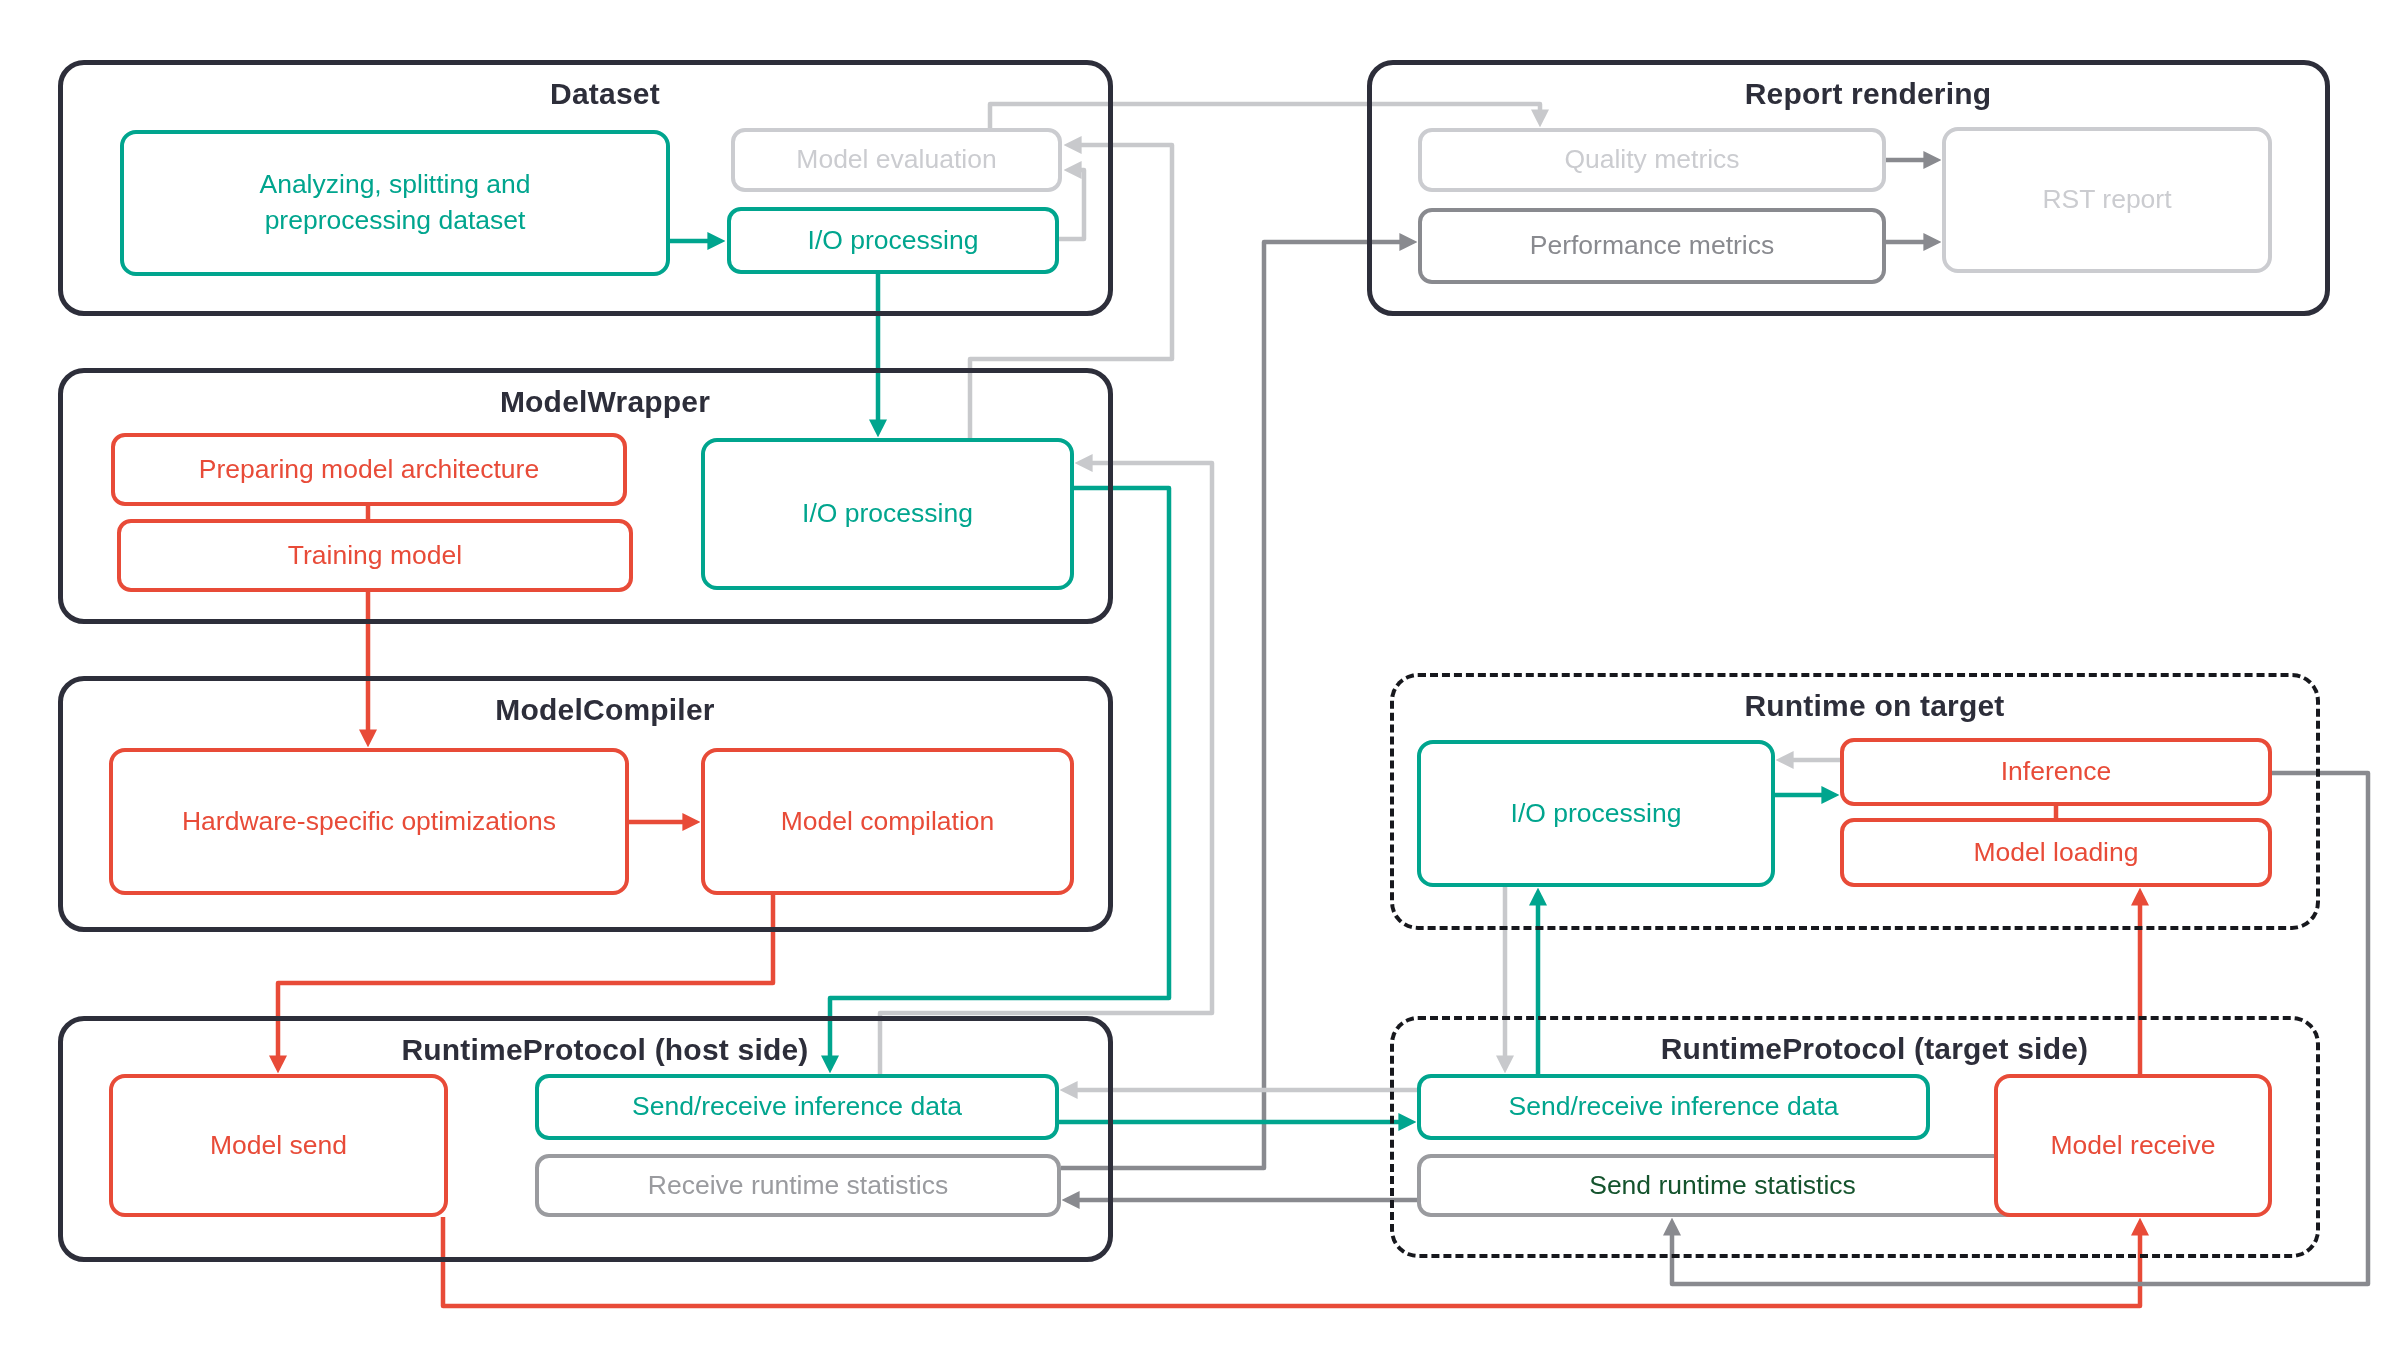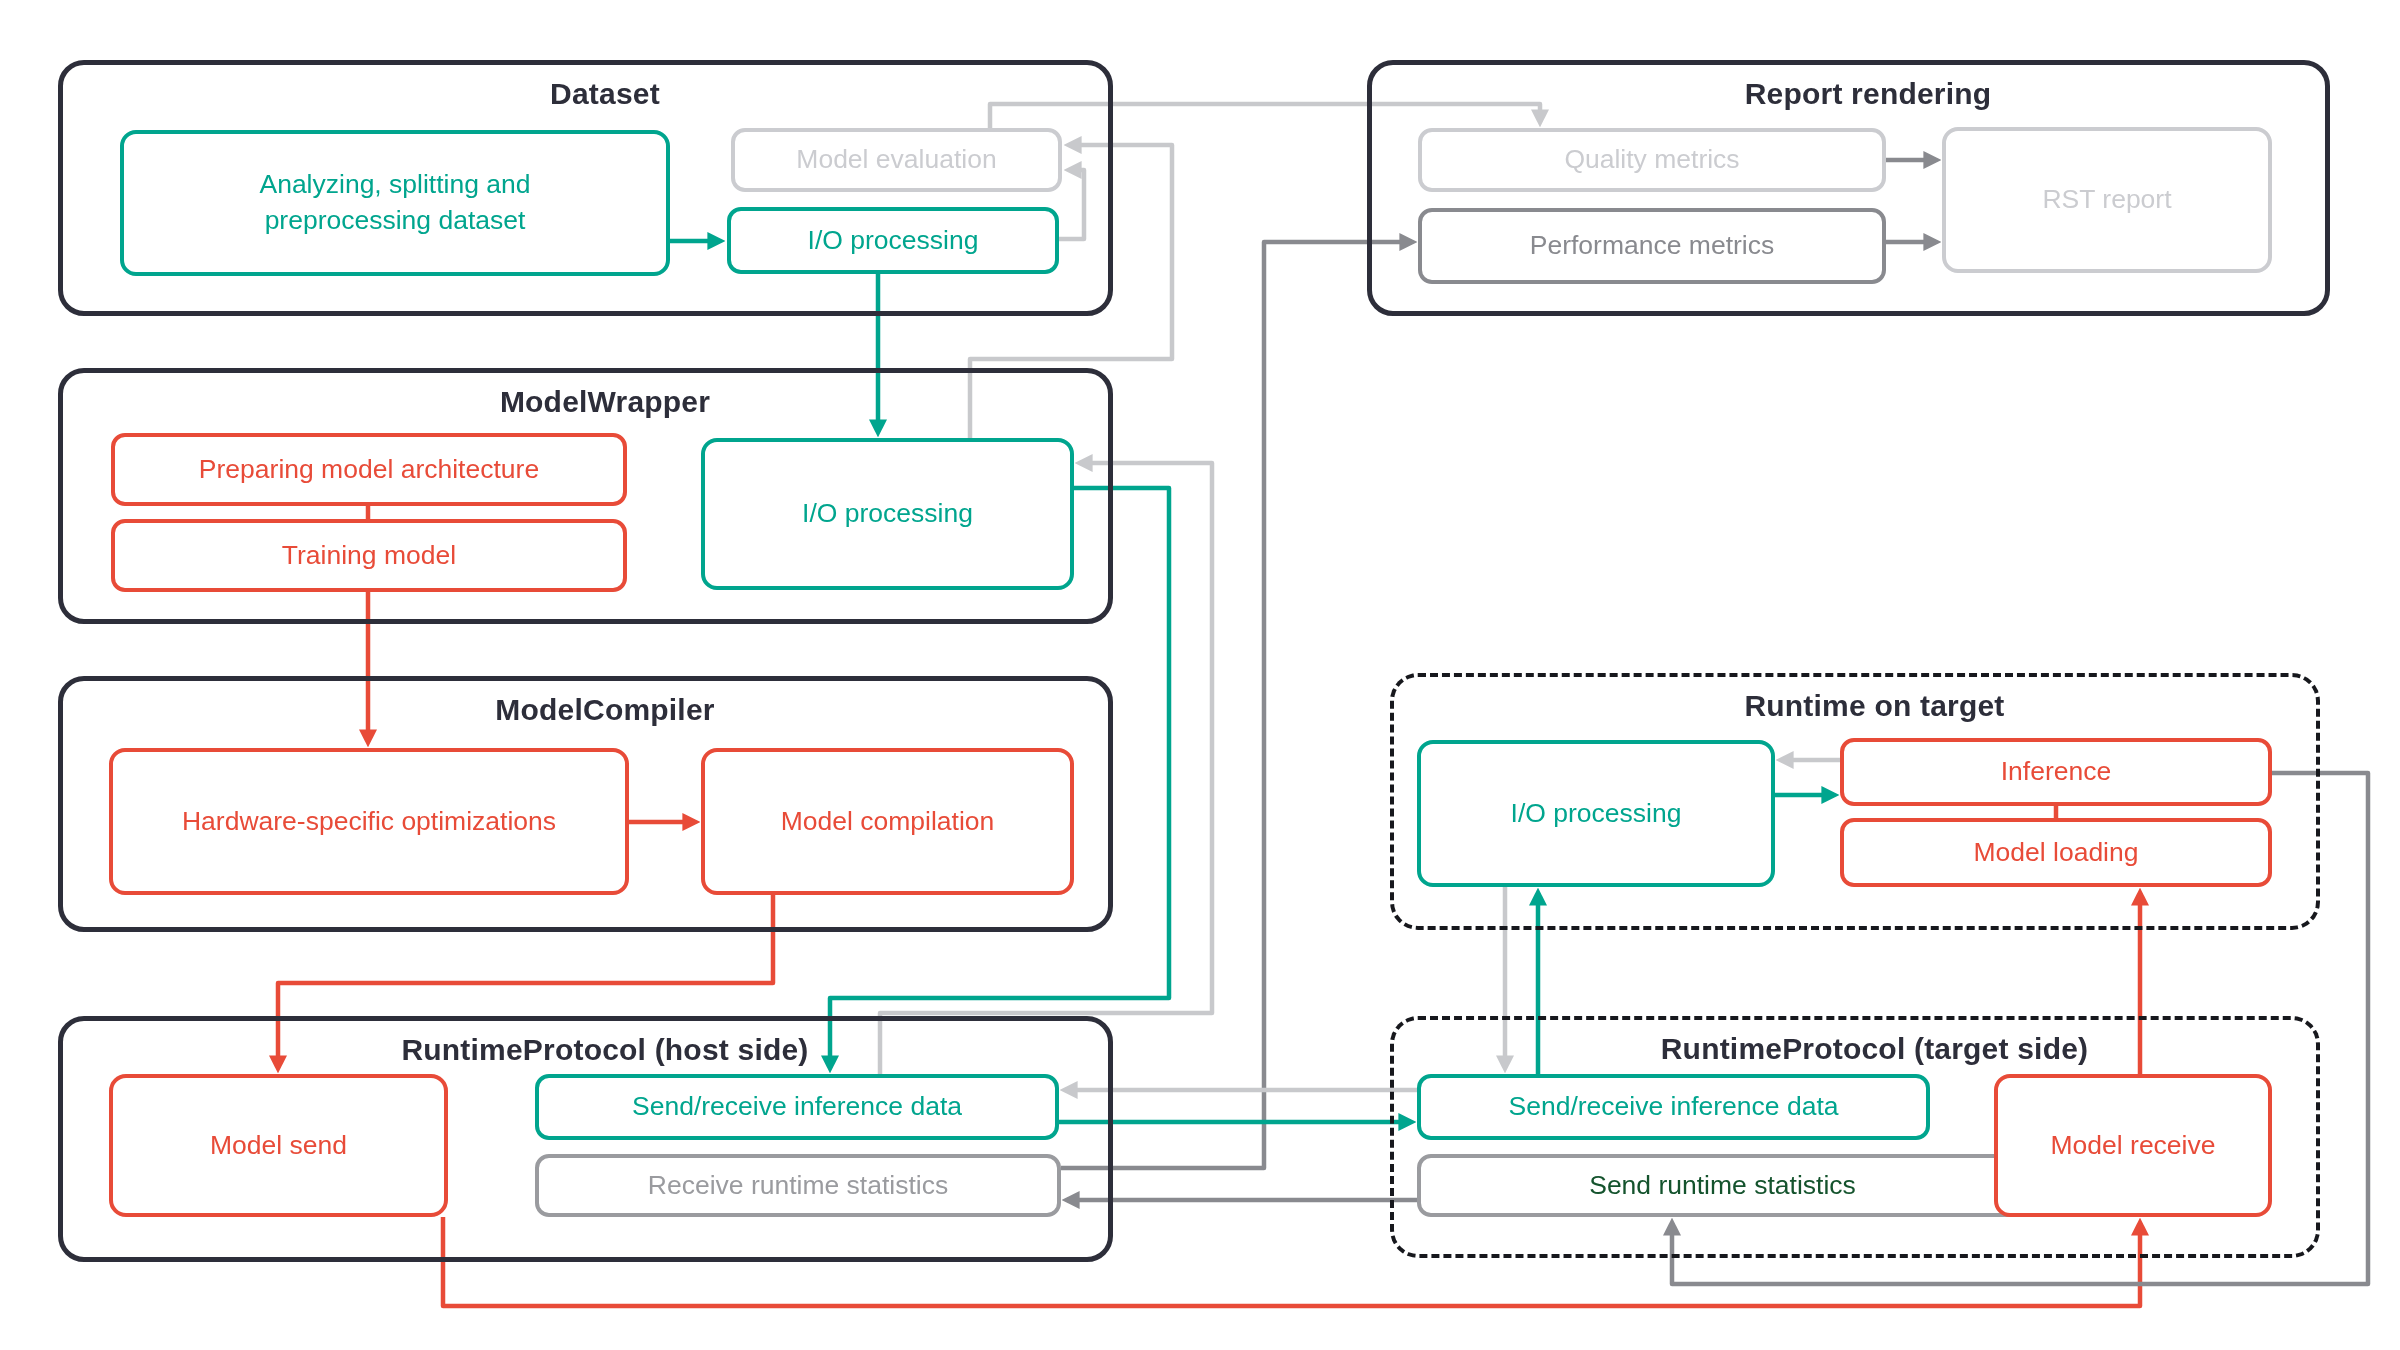--- a/index.html
+++ b/index.html
@@ -85,25 +85,25 @@
       <div class="group-title">RuntimeProtocol (target side)</div>
     </div>
     <div class="node big" style="left: 110px; top: 130px; width: 550px; height: 146px; border-color: rgb(0, 165, 142); color: rgb(0, 165, 142); margin-left: 10px;">Analyzing, splitting and
 preprocessing dataset</div>
     <div class="node" style="left: 731px; top: 128px; width: 331px; height: 64px; border-color: rgb(203, 204, 208); color: rgb(203, 204, 208);">Model evaluation</div>
     <div class="node" style="left: 727px; top: 207px; width: 332px; height: 67px; border-color: rgb(0, 165, 142); color: rgb(0, 165, 142);">I/O processing</div>
     <div class="node" style="left: 1418px; top: 128px; width: 468px; height: 64px; border-color: rgb(203, 204, 208); color: rgb(203, 204, 208);">Quality metrics</div>
     <div class="node" style="left: 1418px; top: 208px; width: 468px; height: 76px; border-color: rgb(137, 138, 143); color: rgb(137, 138, 143);">Performance metrics</div>
     <div class="node big" style="left: 1942px; top: 127px; width: 330px; height: 146px; border-color: rgb(203, 204, 208); color: rgb(203, 204, 208);">RST report</div>
     <div class="node" style="left: 111px; top: 433px; width: 516px; height: 73px; border-color: rgb(232, 75, 56); color: rgb(232, 75, 56);">Preparing model architecture</div>
-    <div class="node" style="left: 111px; top: 519px; width: 516px; height: 73px; border-color: rgb(232, 75, 56); color: rgb(232, 75, 56);">Training model</div>
+    <div class="node" style="left: 117px; top: 519px; width: 516px; height: 73px; border-color: rgb(232, 75, 56); color: rgb(232, 75, 56);">Training model</div>
     <div class="node big" style="left: 701px; top: 438px; width: 373px; height: 152px; border-color: rgb(0, 165, 142); color: rgb(0, 165, 142);">I/O processing</div>
     <div class="node big" style="left: 109px; top: 748px; width: 520px; height: 147px; border-color: rgb(232, 75, 56); color: rgb(232, 75, 56);">Hardware-specific optimizations</div>
     <div class="node big" style="left: 701px; top: 748px; width: 373px; height: 147px; border-color: rgb(232, 75, 56); color: rgb(232, 75, 56);">Model compilation</div>
-    <div class="node big" style="left: 109px; top: 1074px; width: 339px; height: 143px; border-color: rgb(232, 75, 56); color: rgb(232, 75, 56); border-radius: 17px;">Model send</div>
+    <div class="node big" style="left: 109px; top: 1074px; width: 339px; height: 143px; border-color: rgb(232, 75, 56); color: rgb(232, 75, 56);">Model send</div>
     <div class="node" style="left: 535px; top: 1074px; width: 524px; height: 66px; border-color: rgb(0, 165, 142); color: rgb(0, 165, 142);">Send/receive inference data</div>
     <div class="node" style="left: 535px; top: 1154px; width: 526px; height: 63px; border-color: rgb(154, 155, 159); color: rgb(154, 155, 159);">Receive runtime statistics</div>
     <div class="node big" style="left: 1417px; top: 740px; width: 358px; height: 147px; border-color: rgb(0, 165, 142); color: rgb(0, 165, 142);">I/O processing</div>
     <div class="node" style="left: 1840px; top: 738px; width: 432px; height: 68px; border-color: rgb(232, 75, 56); color: rgb(232, 75, 56);">Inference</div>
     <div class="node" style="left: 1840px; top: 818px; width: 432px; height: 69px; border-color: rgb(232, 75, 56); color: rgb(232, 75, 56);">Model loading</div>
     <div class="node" style="left: 1417px; top: 1074px; width: 513px; height: 66px; border-color: rgb(0, 165, 142); color: rgb(0, 165, 142);">Send/receive inference data</div>
     <div class="node" style="left: 1417px; top: 1154px; width: 611px; height: 63px; border-color: rgb(154, 155, 159); color: #14532d;">Send runtime statistics</div>
     <div class="node big" style="left: 1994px; top: 1074px; width: 278px; height: 143px; border-color: rgb(232, 75, 56); color: rgb(232, 75, 56);">Model receive</div>
   </div>
 

